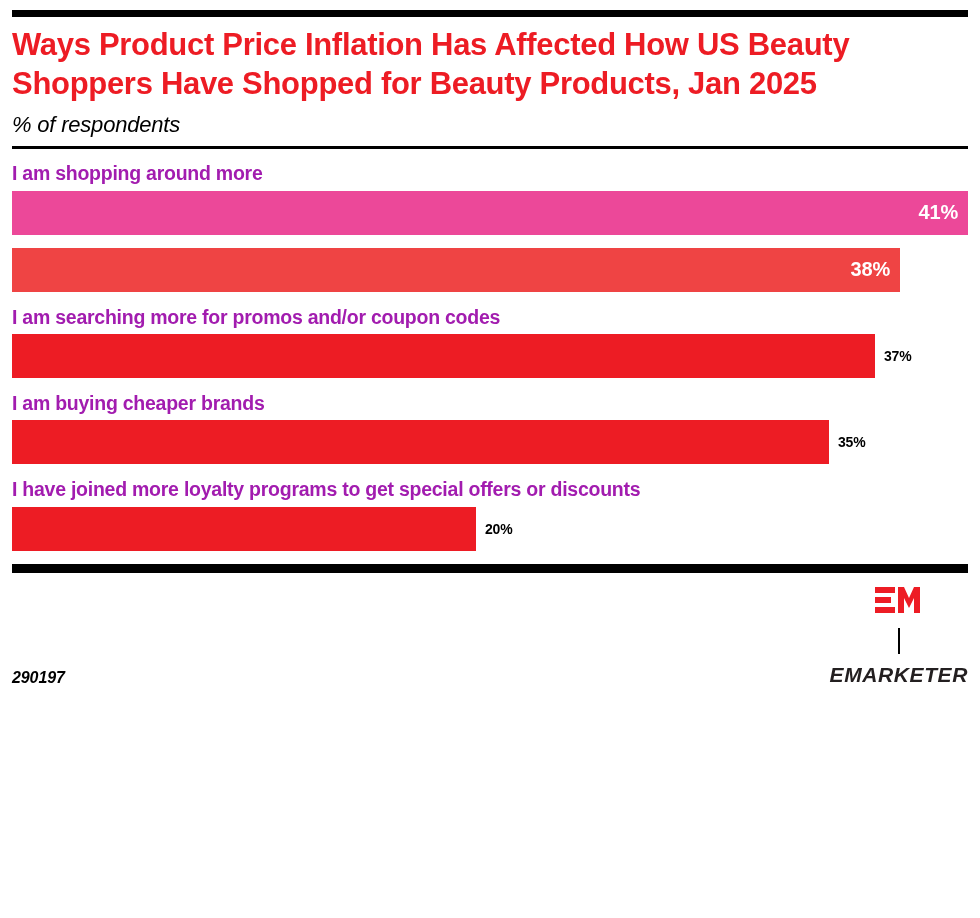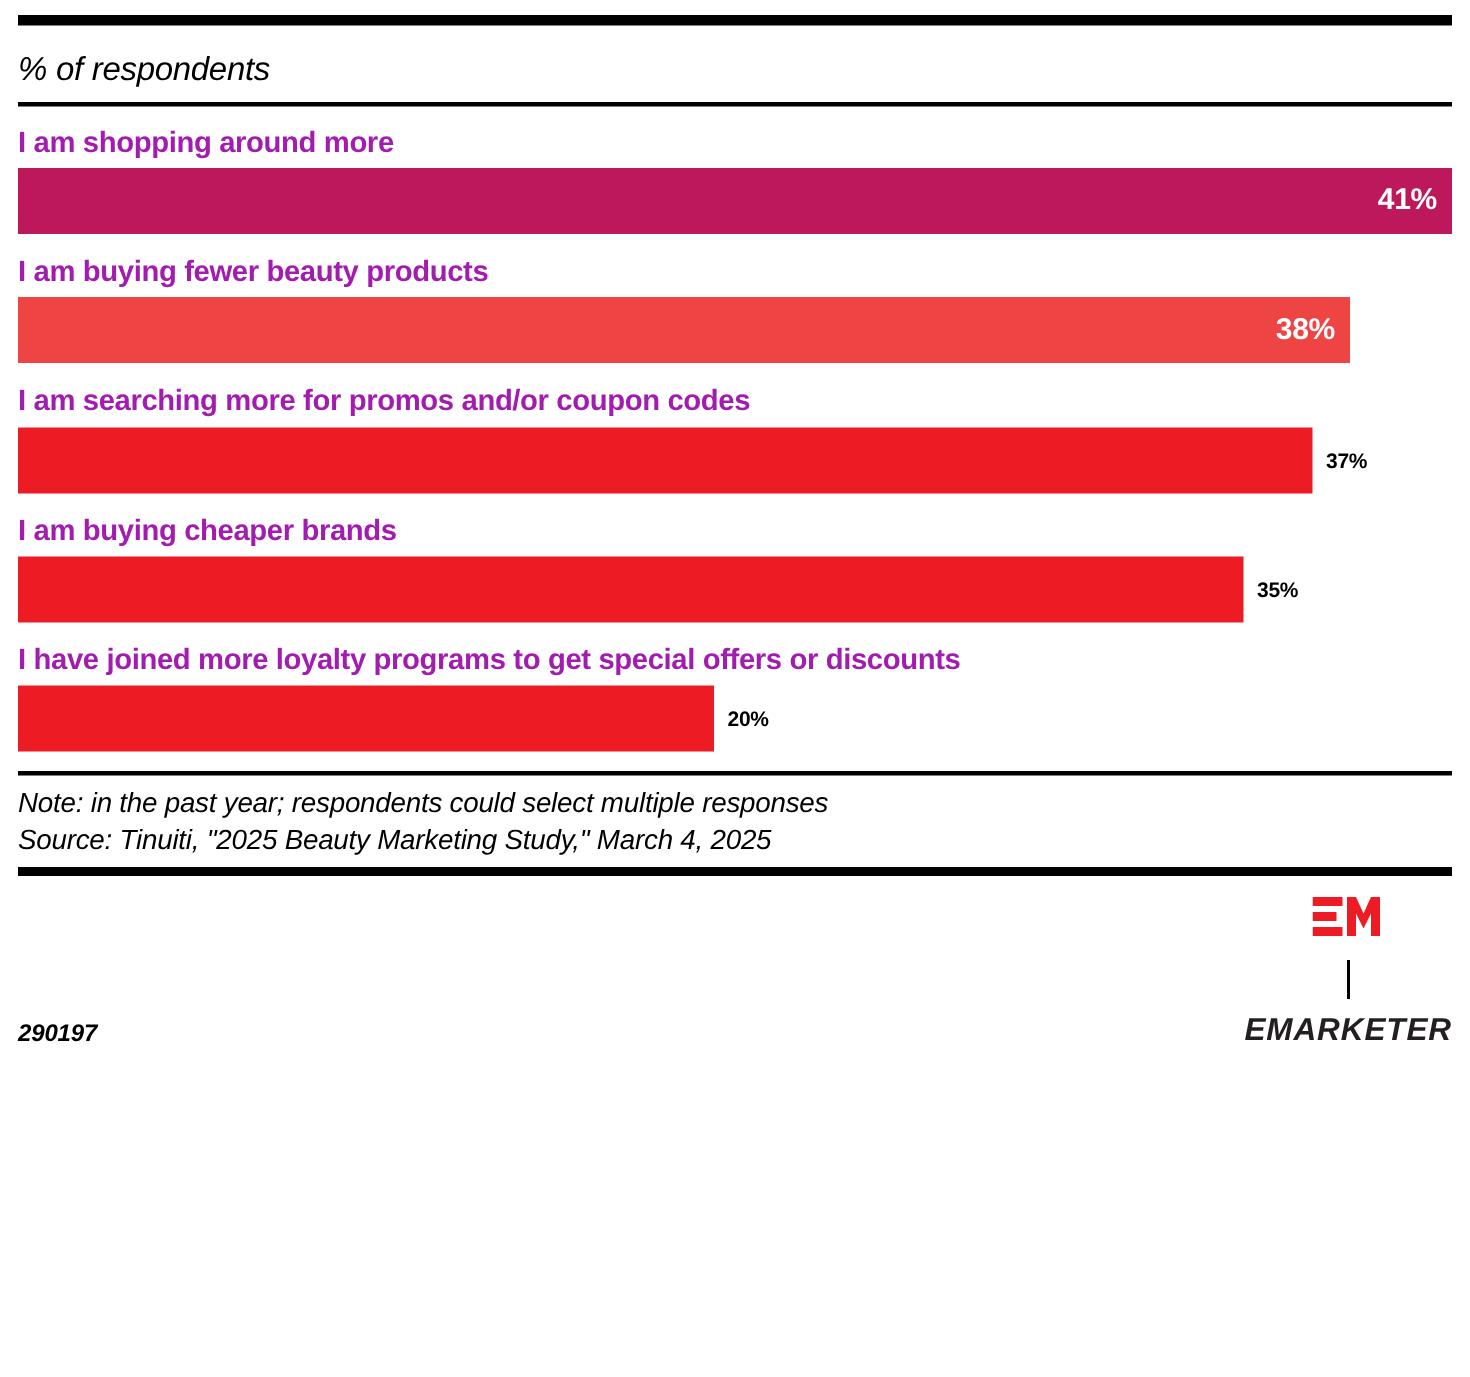--- a/index.html
+++ b/index.html
@@ -166,36 +166,36 @@
   }
 </style>
 </head>
 <body>
 
 <div class="chart-card">
 
   <div class="rule-top"></div>
 
   <div class="header">
+    <div class="chart-title">Ways Product Price Inflation Has Affected How US Beauty Shoppers Have Shopped for Beauty Products, Jan 2025</div>
     <div class="chart-subtitle">% of respondents</div>
   </div>
 
   <div class="rule-thin"></div>
 
   <div class="plot-area" id="plot-area">
       <div class="bar-row">
         <div class="bar-label">I am shopping around more</div>
         <div class="bar-track">
-          <div class="bar-fill" style="width: 956px; background: #be185d;">
+          <div class="bar-fill" style="width: 956px; background: #ec4899;">
             <span class="bar-value-inside">41%</span>
           </div>
         </div>
       </div>
       <div class="bar-row">
-        <div class="bar-label">I am buying fewer beauty products</div>
         <div class="bar-track">
           <div class="bar-fill" style="width: 888px; background: #ef4444;">
             <span class="bar-value-inside">38%</span>
           </div>
         </div>
       </div>
       <div class="bar-row">
         <div class="bar-label">I am searching more for promos and/or coupon codes</div>
         <div class="bar-track">
           <div class="bar-fill" style="width: 863px; background: rgb(237, 28, 36);"></div>
@@ -213,24 +213,20 @@
         <div class="bar-label">I have joined more loyalty programs to get special offers or discounts</div>
         <div class="bar-track">
           <div class="bar-fill" style="width: 464px; background: rgb(237, 28, 36);"></div>
           <span class="bar-value-outside">20%</span>
         </div>
       </div>
     </div>
 
   <div class="rule-thin"></div>
 
-  <div class="footnotes">
-    <div class="footnote-line">Note: in the past year; respondents could select multiple responses</div>
-    <div class="footnote-line">Source: Tinuiti, "2025 Beauty Marketing Study," March 4, 2025</div>
-  </div>
 
   <div class="rule-bottom-thick"></div>
 
   <div class="footer">
     <div class="chart-id">290197</div>
     <div class="brand">
       <span class="brand-mark">
         <svg width="48" height="30" viewBox="0 0 48 30" aria-hidden="true">
           <rect x="0" y="2" width="20" height="6" fill="#ED1C24"></rect>
           <rect x="0" y="12" width="16" height="6" fill="#ED1C24"></rect>

